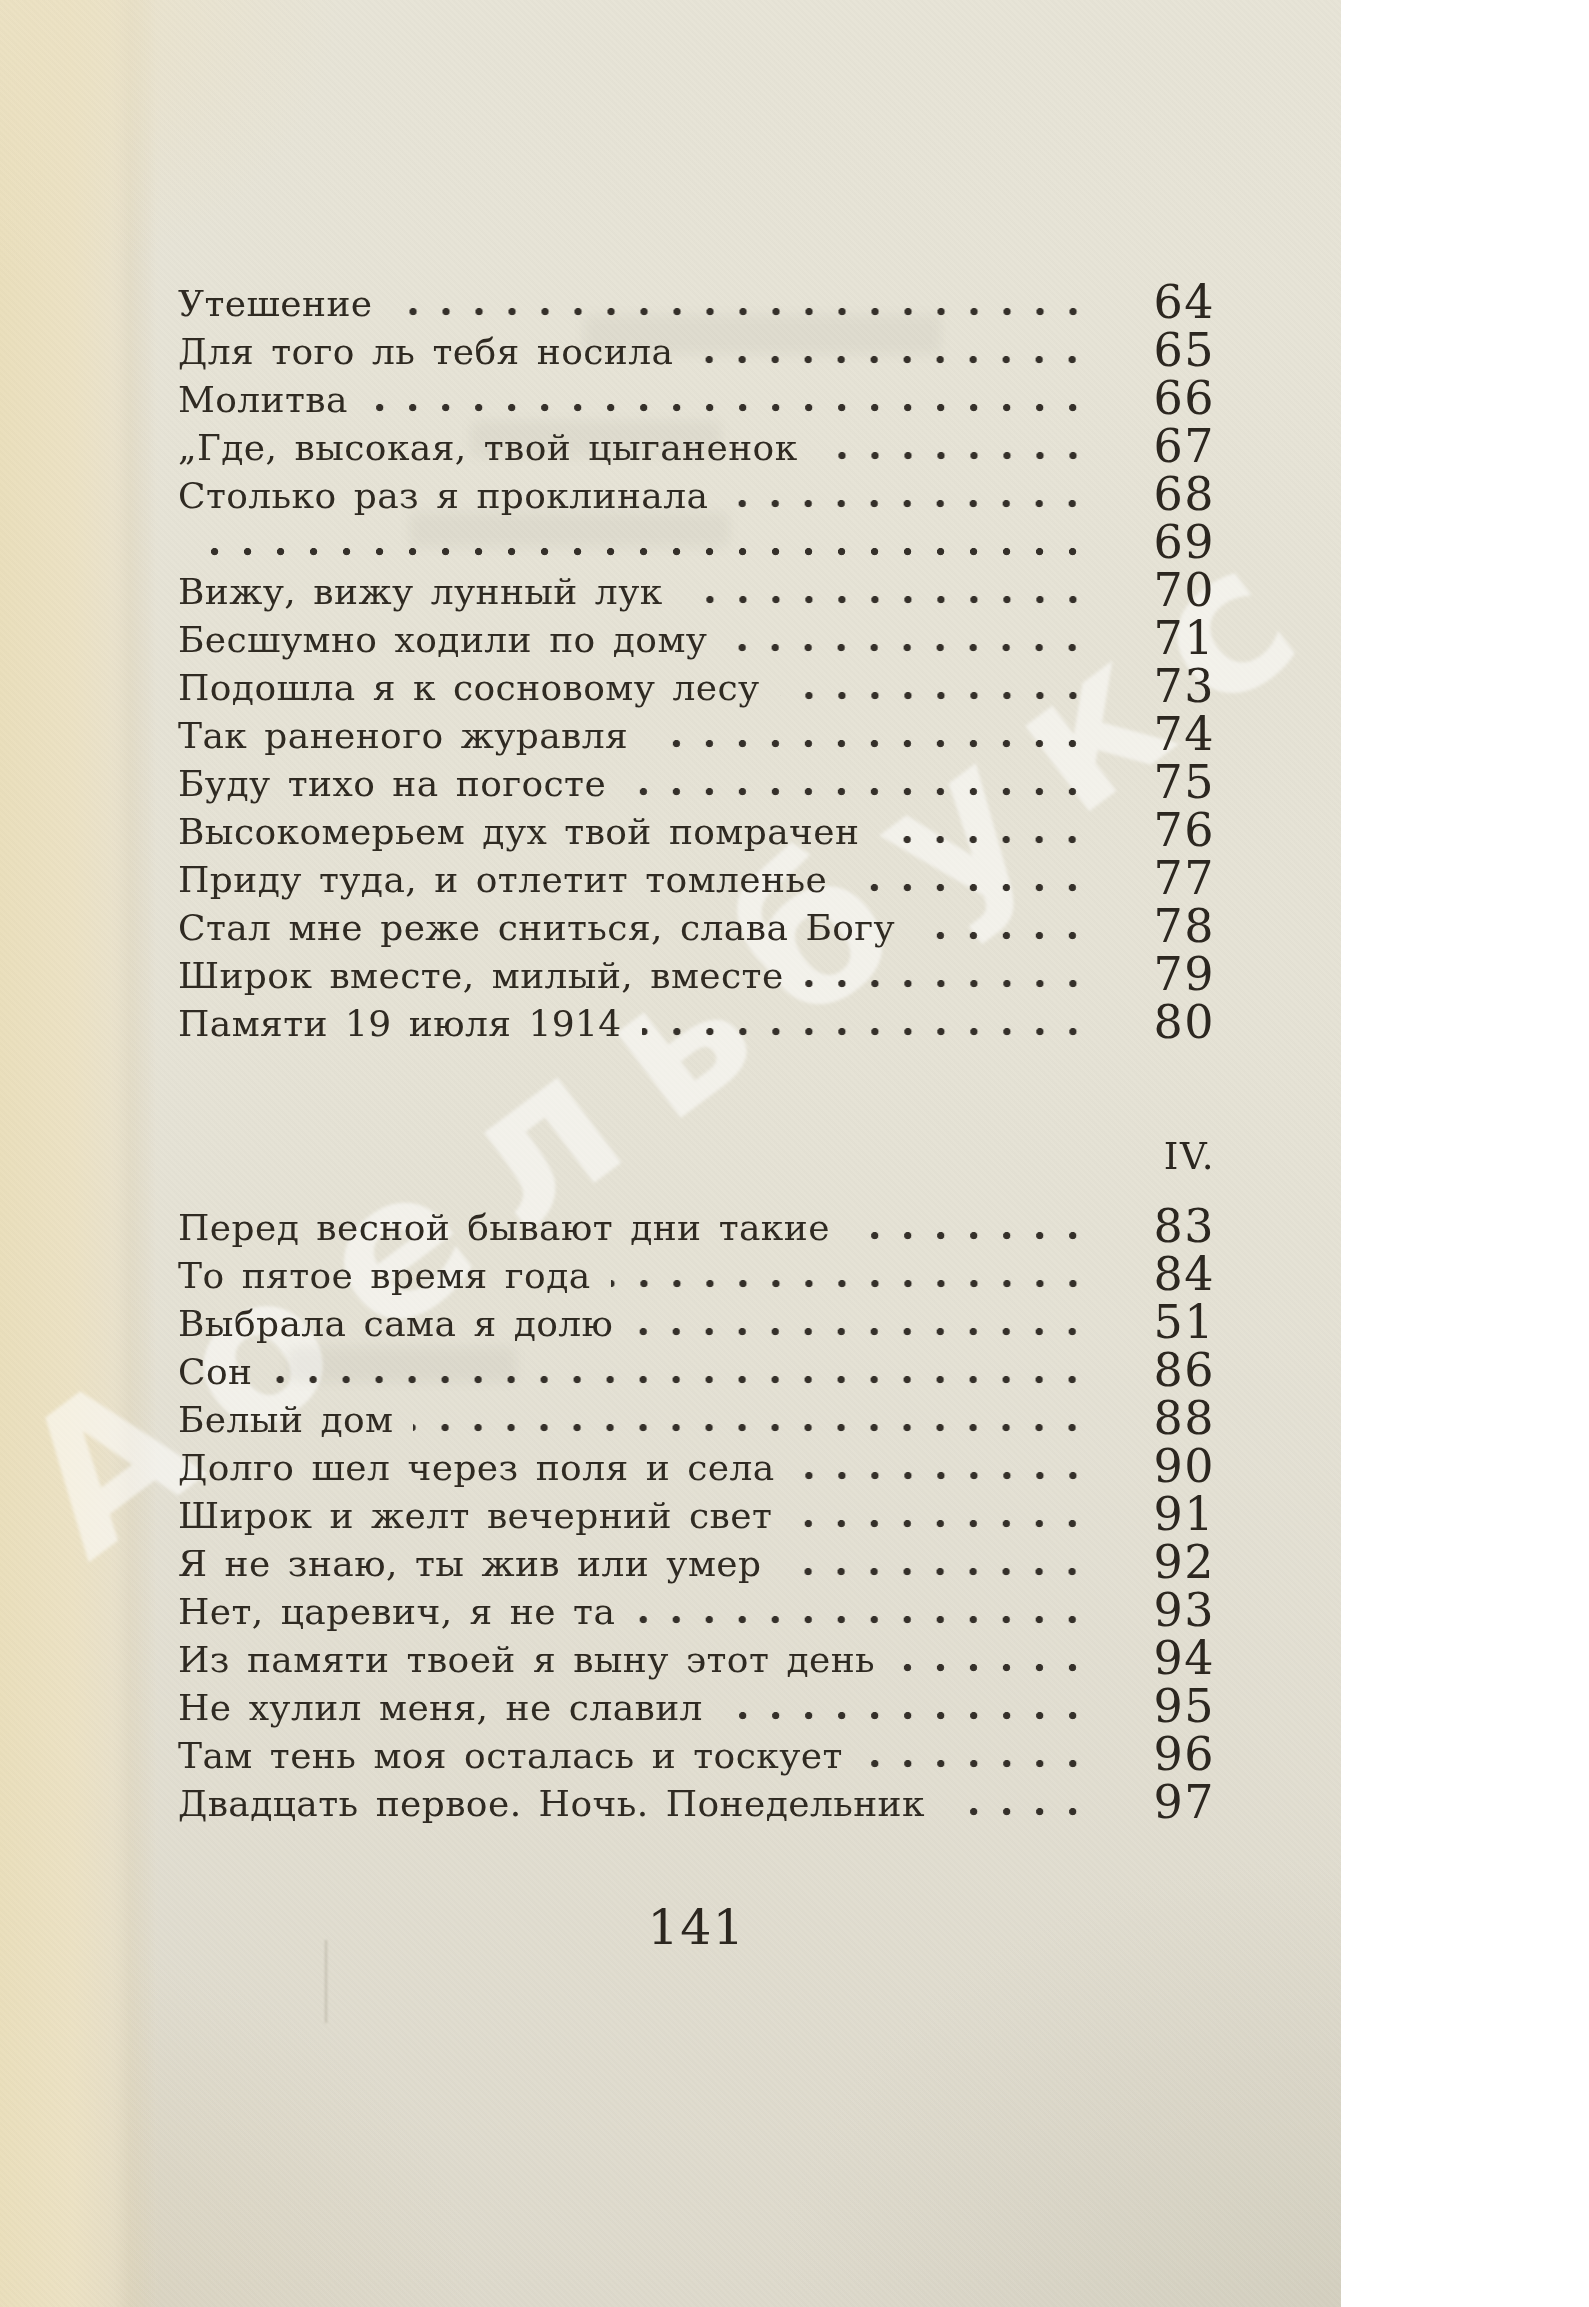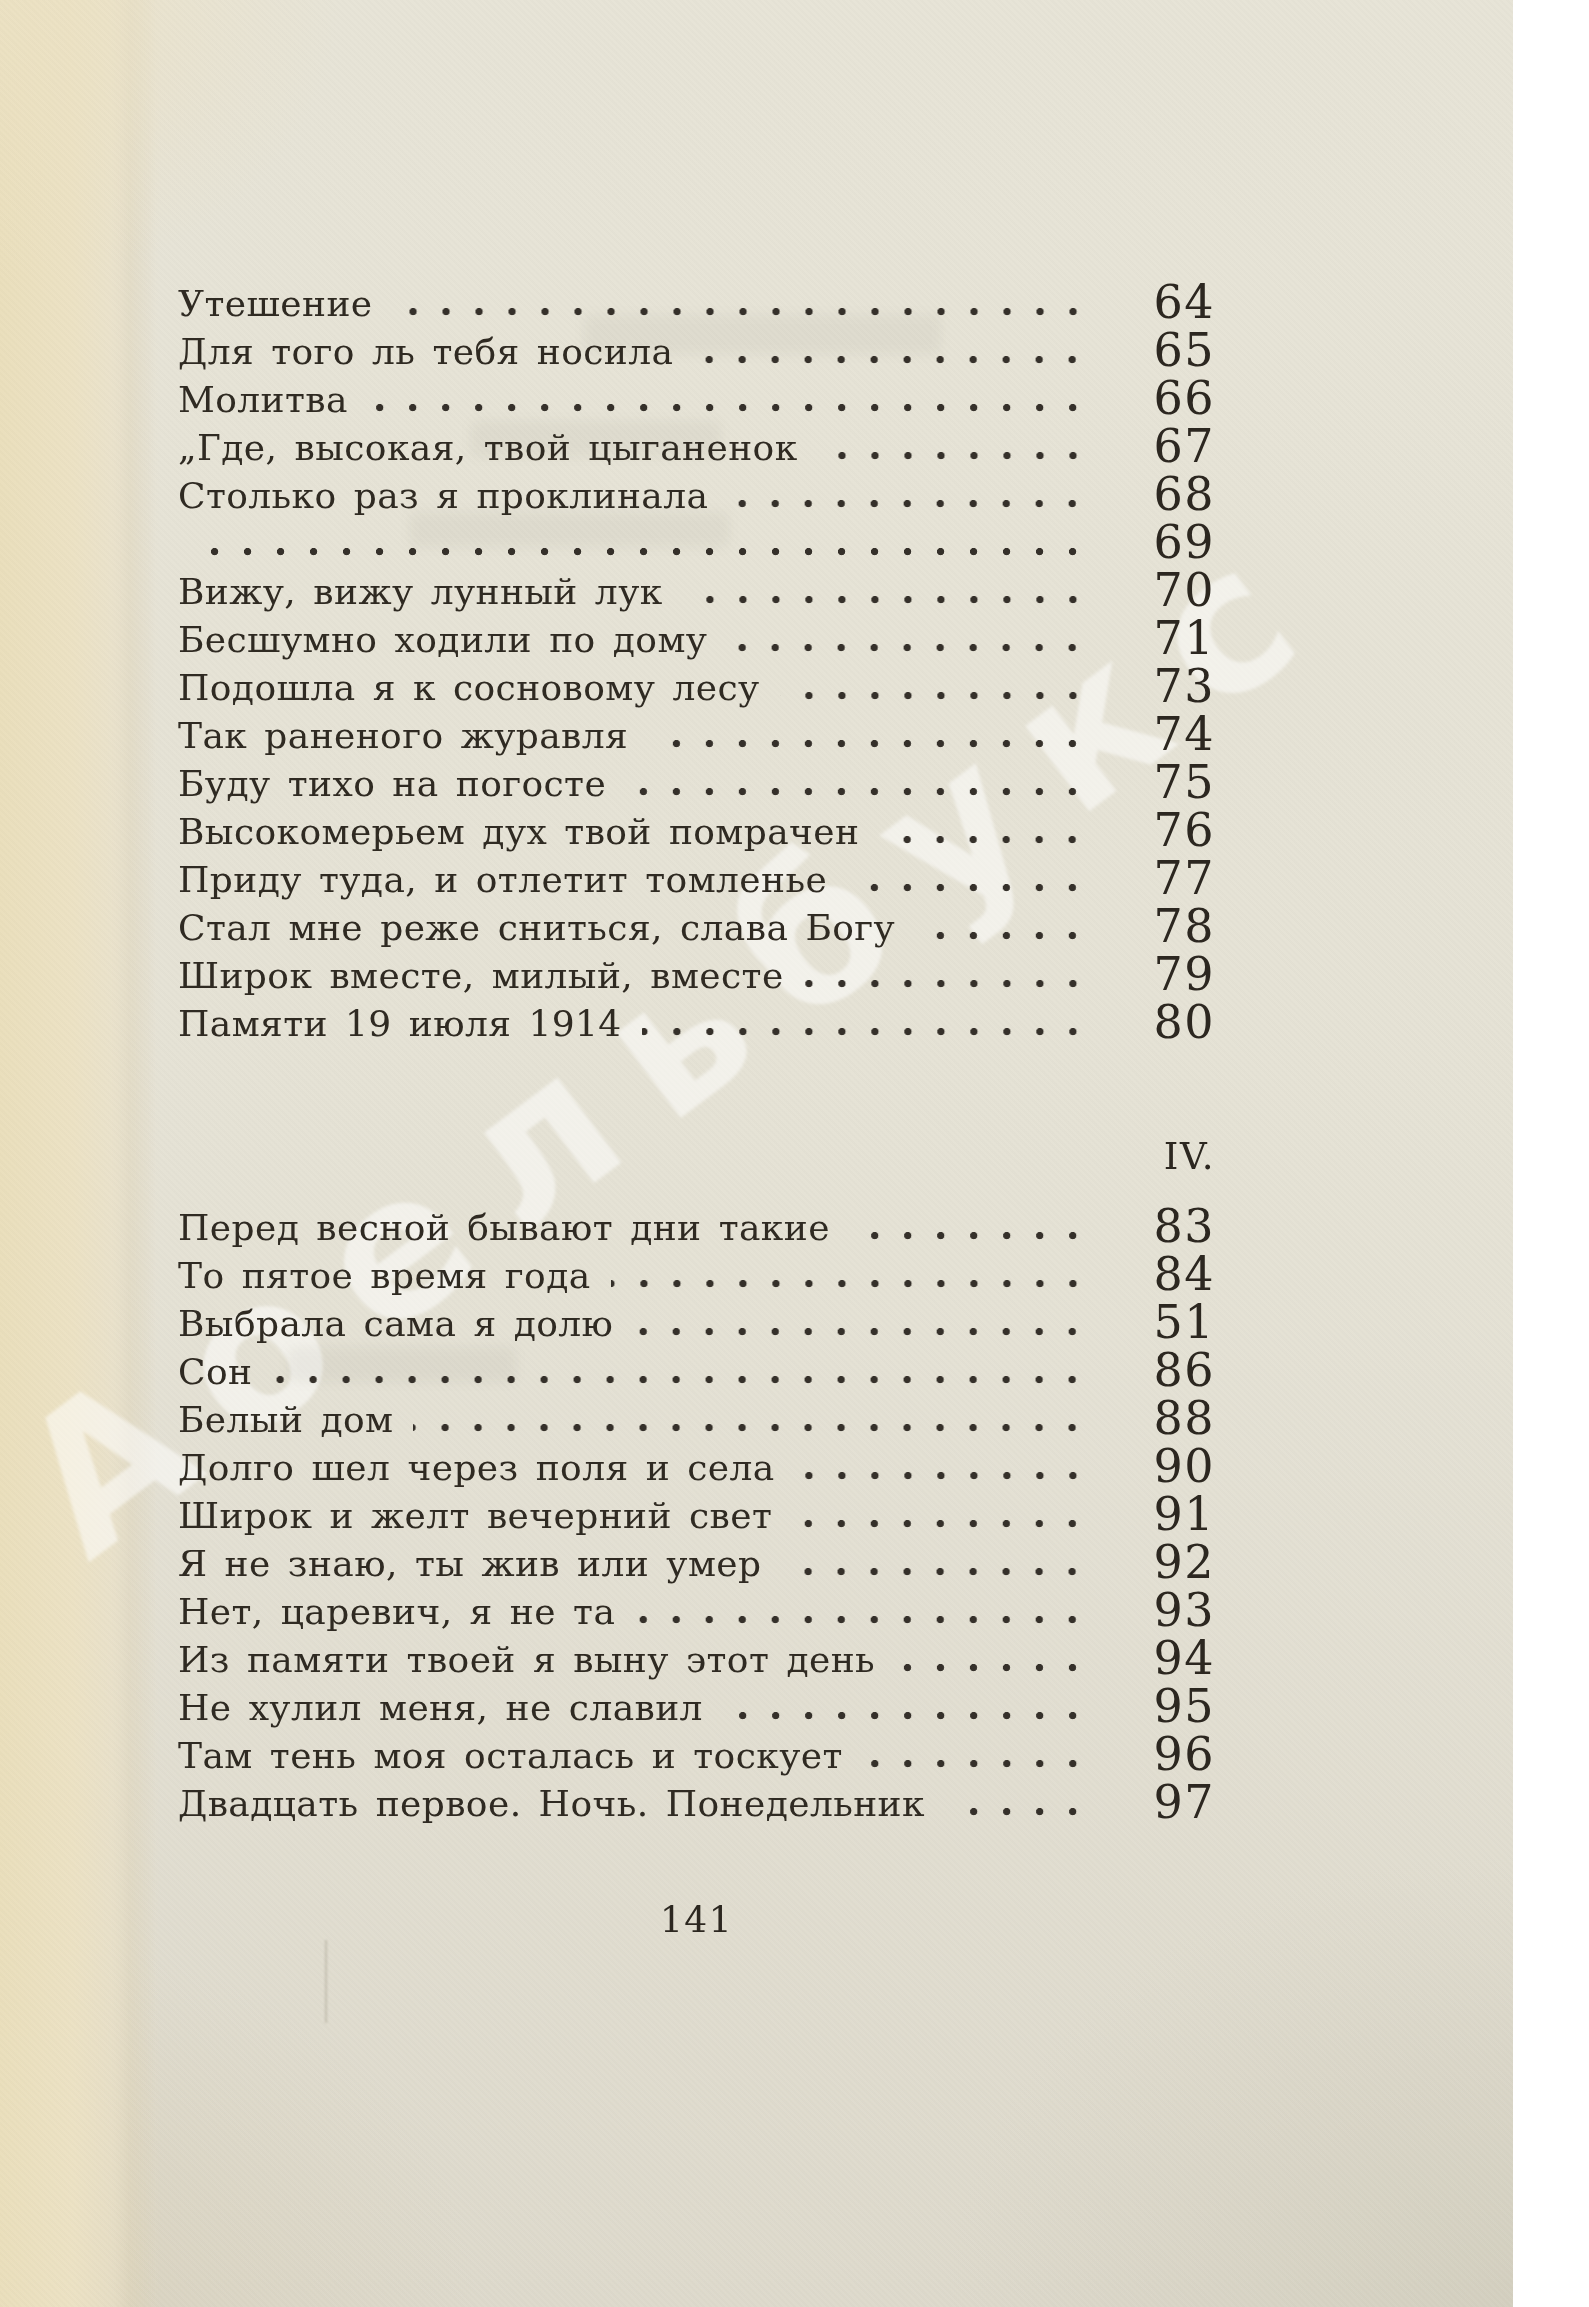--- a/index.html
+++ b/index.html
@@ -3,21 +3,21 @@
 <meta charset="utf-8">
 <style>
   html, body { margin: 0; padding: 0; }
   body {
     width: 1589px; height: 2307px;
     font-family: "DejaVu Serif", serif;
     overflow: hidden;
   }
   .page {
     position: relative;
-    width: 1513px; height: 2307px;
+    width: 1341px; height: 2307px;
     background:
       repeating-linear-gradient(45deg, rgba(0,0,0,0.013) 0 2.3px, rgba(255,255,255,0.01) 2.3px 4.6px),
       radial-gradient(471px 395px at 0% 0%, rgba(236,226,196,0.85), rgba(236,226,196,0) 72%),
       linear-gradient(90deg, #eadfbc 0px, #ece2c4 73px, rgba(236,226,198,0.65) 114px, rgba(236,226,198,0) 159px),
       linear-gradient(90deg, rgba(0,0,0,0) 112px, rgba(140,125,85,0.10) 129px, rgba(0,0,0,0) 156px),
       radial-gradient(759px 607px at 100% 100%, rgba(188,183,163,0.30), rgba(188,183,163,0) 75%),
       radial-gradient(683px 531px at 0% 100%, rgba(205,192,158,0.30), rgba(205,192,158,0) 70%),
       linear-gradient(180deg, #e7e4d7 0%, #e5e2d5 55%, #dedacc 100%);
   }
 
@@ -97,21 +97,21 @@
     left: 178px; width: 1037px; top: 1135px;
     text-align: right;
     font-size: 37px;
     letter-spacing: 1.5px;
     color: #2c2720;
   }
   .folio {
     position: absolute;
     left: 178px; width: 1037px; top: 1899px;
     text-align: center;
-    font-size: 36px;
+    font-size: 49px;
     letter-spacing: 1.5px;
     color: #2c2720;
   }
 </style>
 </head>
 <body>
 
 <div class="page">
 
   <div class="watermark">Аоельбукс</div>

